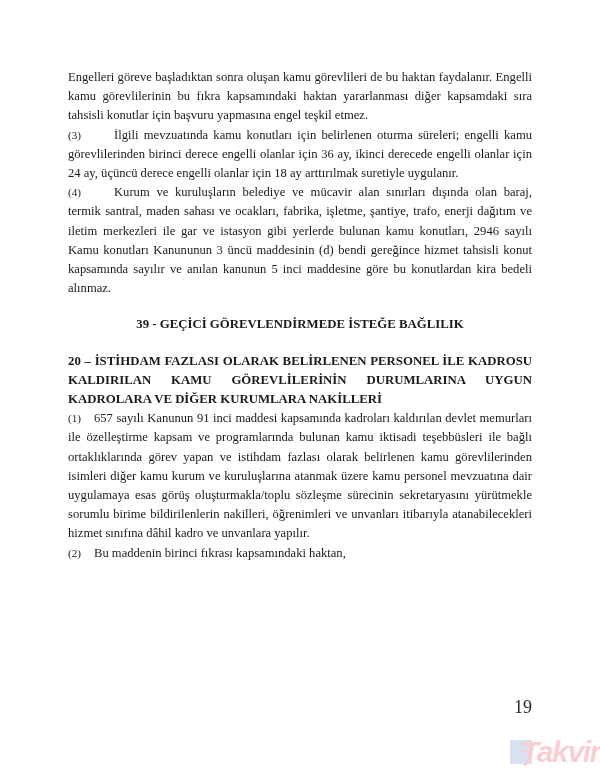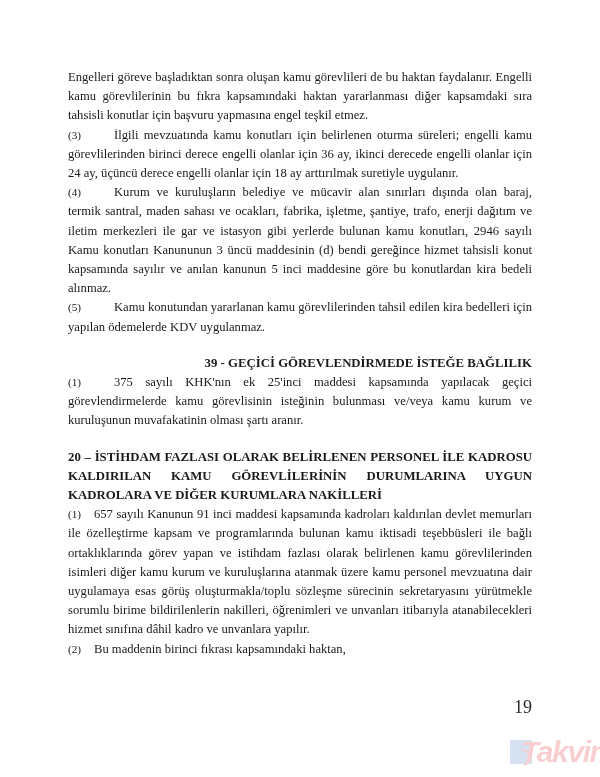--- a/index.html
+++ b/index.html
@@ -50,21 +50,21 @@
   .gap-small { display: inline-block; width: 6px; }
 
   h2.heading {
     margin: 0;
     font-size: 12.8px;
     line-height: 19.2px;
     font-weight: bold;
     text-align: justify;
     text-justify: inter-word;
   }
-  h2.heading.tight { text-align: right; }
+  h2.heading.tight { text-align: center; }
   .spacer-md { height: 17px; }
 
   .page-number {
     position: absolute;
     left: 68px;
     top: 697px;
     width: 464px;
     text-align: right;
     font-size: 18px;
     font-family: "Liberation Serif", serif;
@@ -135,31 +135,25 @@
     </p>
 
     <p class="para">
       <span class="marker">(3)</span><span class="gap-wide"></span><span>İlgili mevzuatında kamu konutları için belirlenen oturma süreleri; engelli kamu görevlilerinden birinci derece engelli olanlar için 36 ay, ikinci derecede engelli olanlar için 24 ay, üçüncü derece engelli olanlar için 18 ay arttırılmak suretiyle uygulanır.</span>
     </p>
 
     <p class="para">
       <span class="marker">(4)</span><span class="gap-wide"></span><span>Kurum ve kuruluşların belediye ve mücavir alan sınırları dışında olan baraj, termik santral, maden sahası ve ocakları, fabrika, işletme, şantiye, trafo, enerji dağıtım ve iletim merkezleri ile gar ve istasyon gibi yerlerde bulunan kamu konutları, 2946 sayılı Kamu konutları Kanununun 3 üncü maddesinin (d) bendi gereğince hizmet tahsisli konut kapsamında sayılır ve anılan kanunun 5 inci maddesine göre bu konutlardan kira bedeli alınmaz.</span>
     </p>
 
-    <p class="para">
-      <span class="marker">(5)</span><span class="gap-wide"></span><span>Kamu konutundan yararlanan kamu görevlilerinden tahsil edilen kira bedelleri için yapılan ödemelerde KDV uygulanmaz.</span>
-    </p>
 
     <div class="spacer-md"></div>
 
     <h2 class="heading tight">39 - GEÇİCİ GÖREVLENDİRMEDE İSTEĞE BAĞLILIK</h2>
 
-    <p class="para">
-      <span class="marker">(1)</span><span class="gap-wide"></span><span>375 sayılı KHK'nın ek 25'inci maddesi kapsamında yapılacak geçici görevlendirmelerde kamu görevlisinin isteğinin bulunması ve/veya kamu kurum ve kuruluşunun muvafakatinin olması şartı aranır.</span>
-    </p>
 
 
     <div class="spacer-md"></div>
 
     <h2 class="heading">20 – İSTİHDAM FAZLASI OLARAK BELİRLENEN PERSONEL İLE KADROSU KALDIRILAN KAMU GÖREVLİLERİNİN DURUMLARINA UYGUN KADROLARA VE DİĞER KURUMLARA NAKİLLERİ</h2>
 
     <p class="para">
       <span class="marker">(1)</span><span class="gap-small"></span><span>657 sayılı Kanunun 91 inci maddesi kapsamında kadroları kaldırılan devlet memurları ile özelleştirme kapsam ve programlarında bulunan kamu iktisadi teşebbüsleri ile bağlı ortaklıklarında görev yapan ve istihdam fazlası olarak belirlenen kamu görevlilerinden isimleri diğer kamu kurum ve kuruluşlarına atanmak üzere kamu personel mevzuatına dair uygulamaya esas görüş oluşturmakla/toplu sözleşme sürecinin sekretaryasını yürütmekle sorumlu birime bildirilenlerin nakilleri, öğrenimleri ve unvanları itibarıyla atanabilecekleri hizmet sınıfına dâhil kadro ve unvanlara yapılır.</span>
     </p>
 

